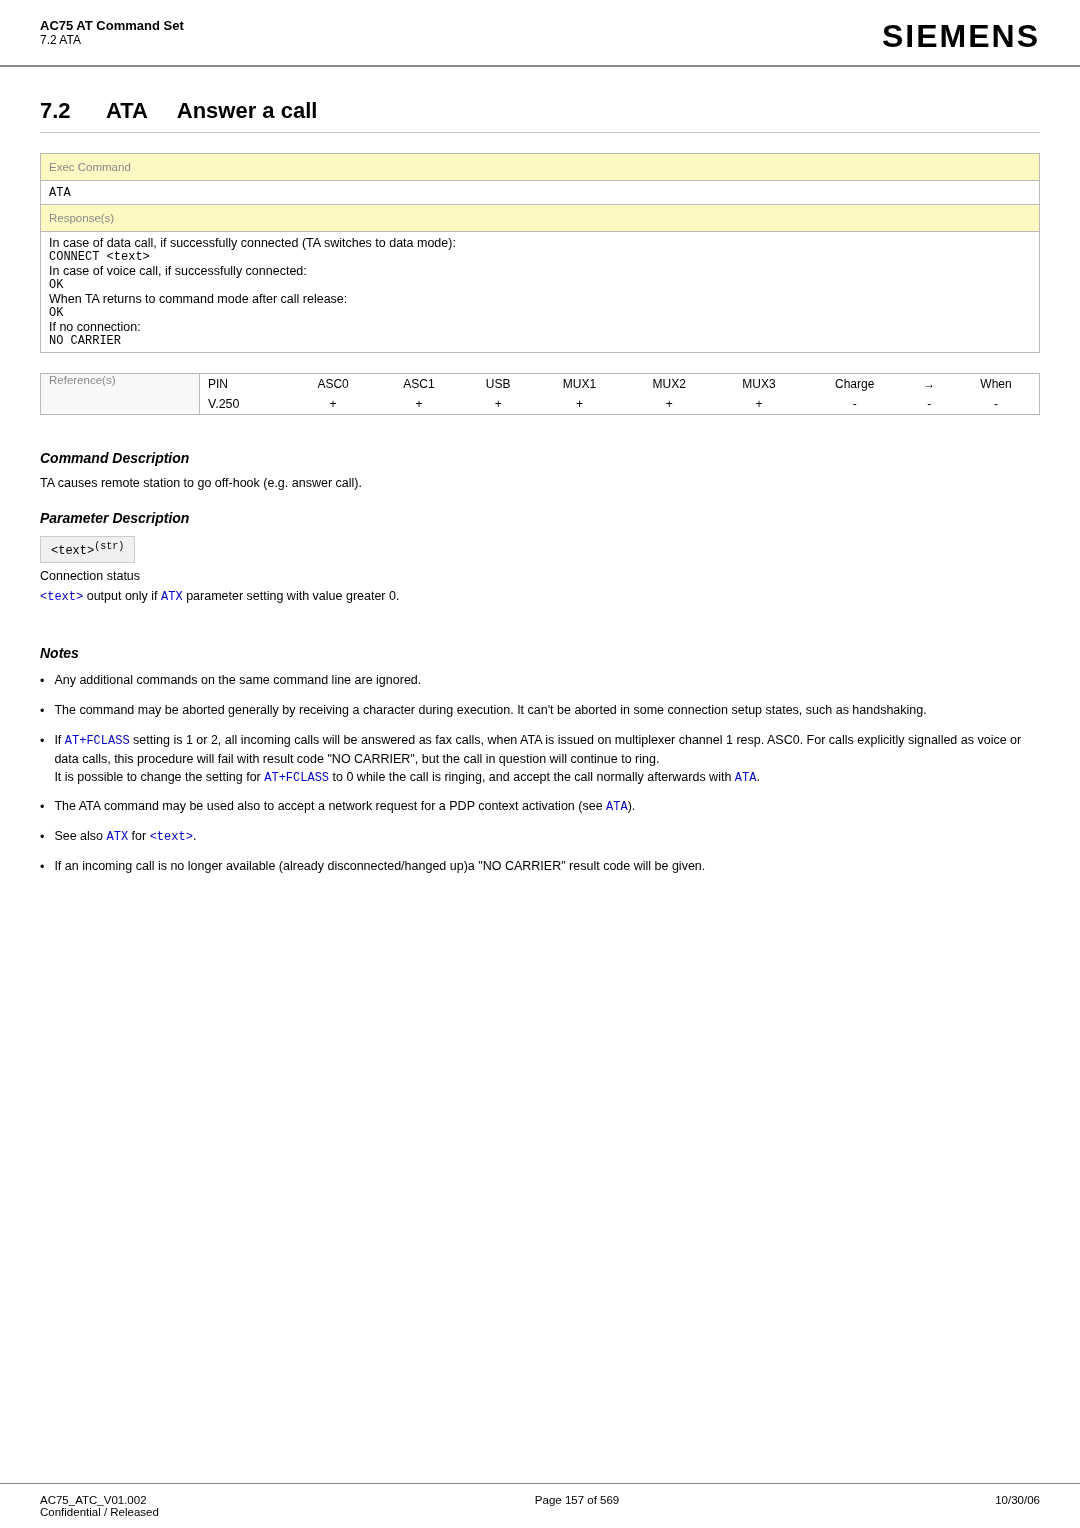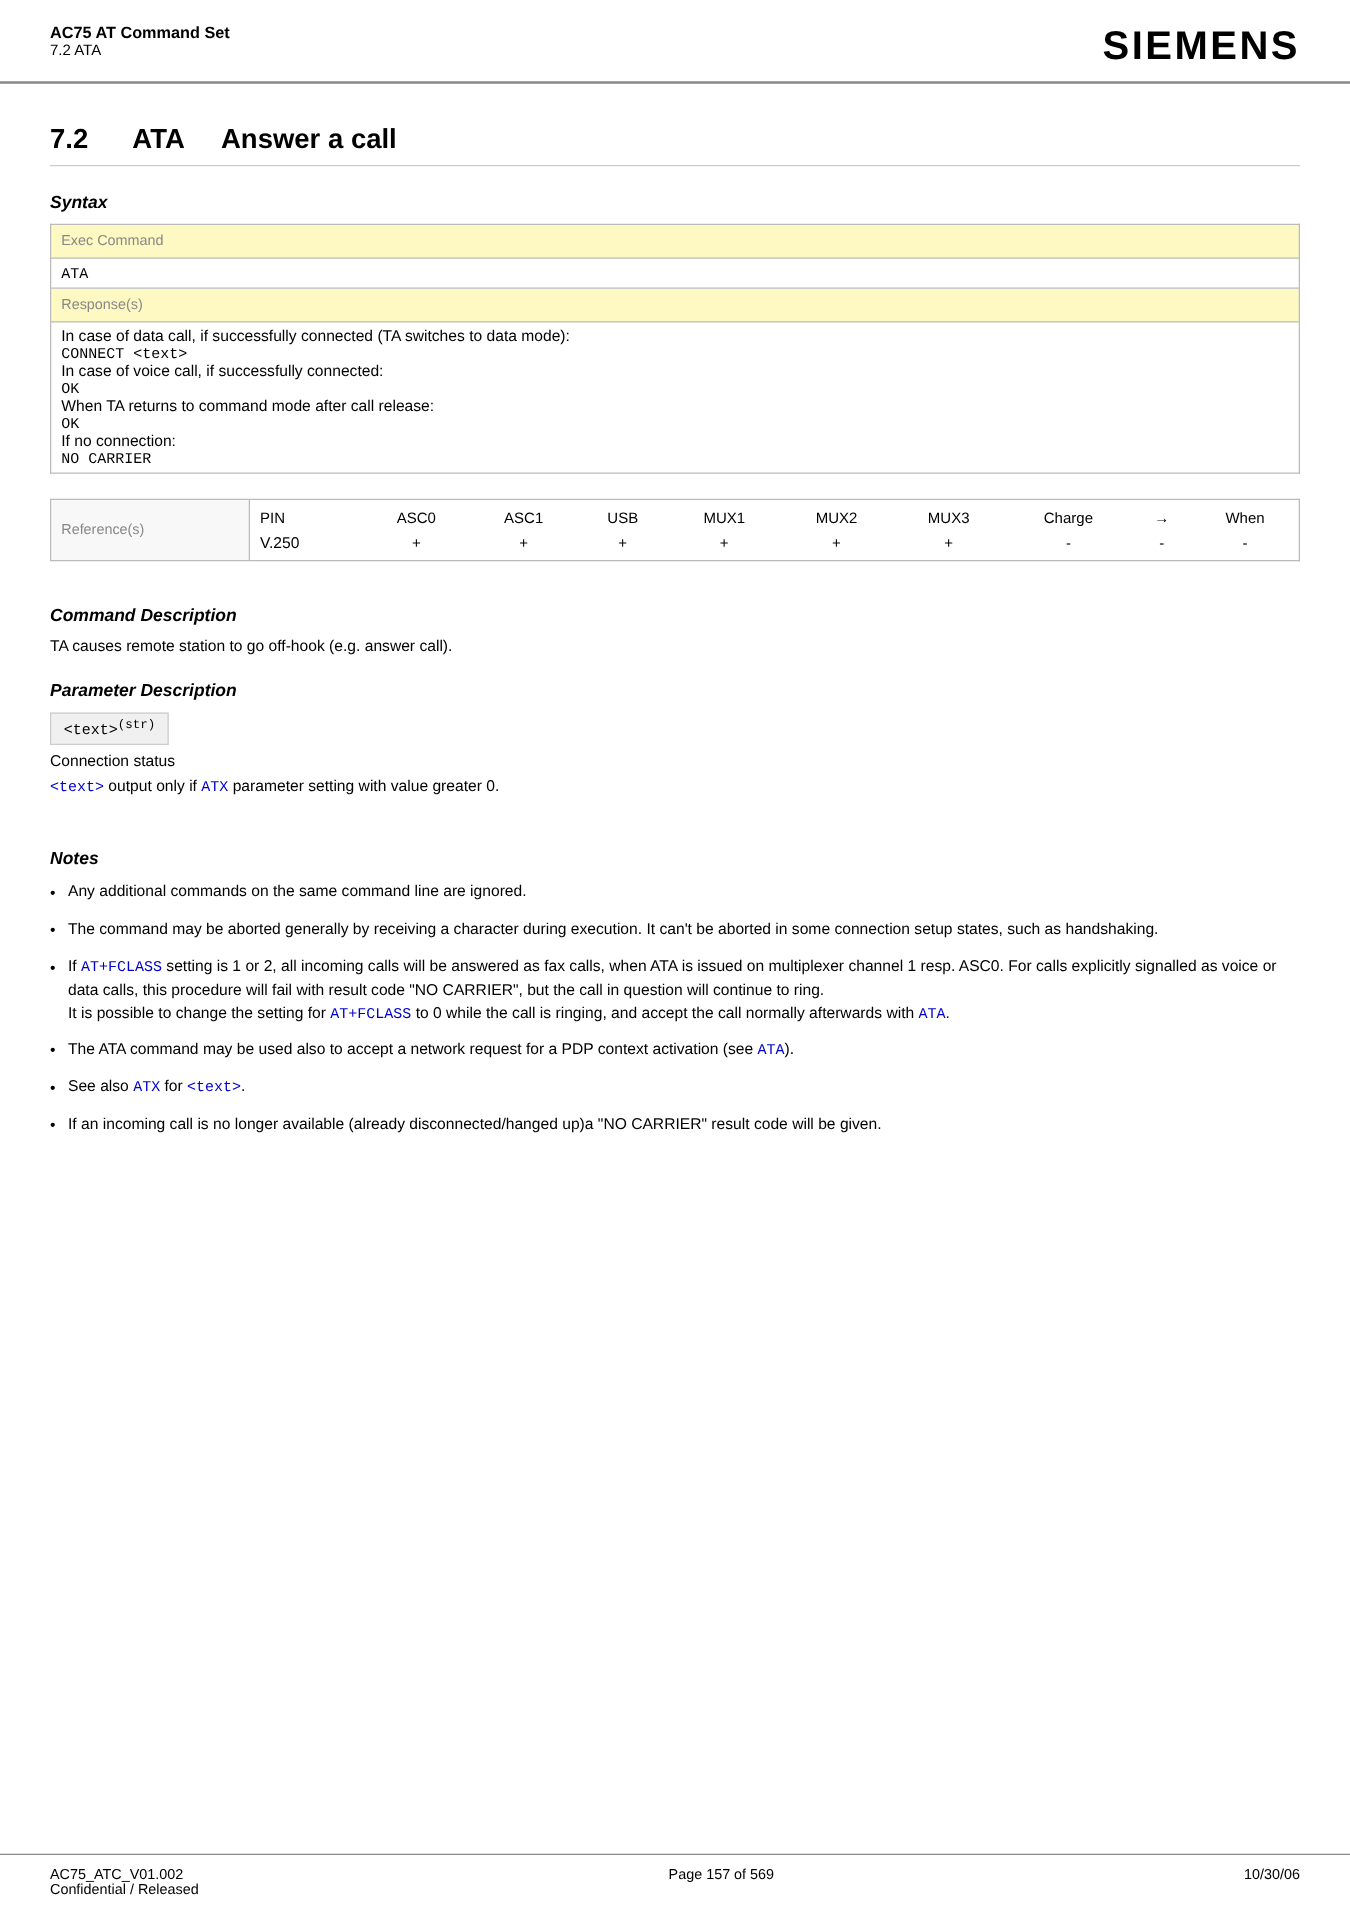--- a/index.html
+++ b/index.html
@@ -109,21 +109,21 @@
 
     
     .ref-row {
       display: flex;
     }
     .ref-label-cell {
       border: 1px solid #bbb;
       background: #f8f8f8;
       color: #888;
       font-size: 11.5px;
-      padding: 18px 8px;
+      padding: 0 8px;
       width: 160px;
       flex-shrink: 0;
     }
     .ref-data-cell {
       border: 1px solid #bbb;
       border-left: none;
       flex: 1;
       display: flex;
       align-items: center;
     }
@@ -213,21 +213,20 @@
 
   
   <div class="section-heading">
     <span class="section-num">7.2</span>
     <span>ATA</span>
     &nbsp;&nbsp;&nbsp;
     <span>Answer a call</span>
   </div>
 
   
-  <div class="subsection-title">Syntax</div>
 
   
   <table class="syntax-table">
     <tbody>
         <tr>
       <td class="cell-label">Exec Command</td>
     </tr>
     <tr>
       <td class="cell-content">
         <span class="mono">ATA</span>

